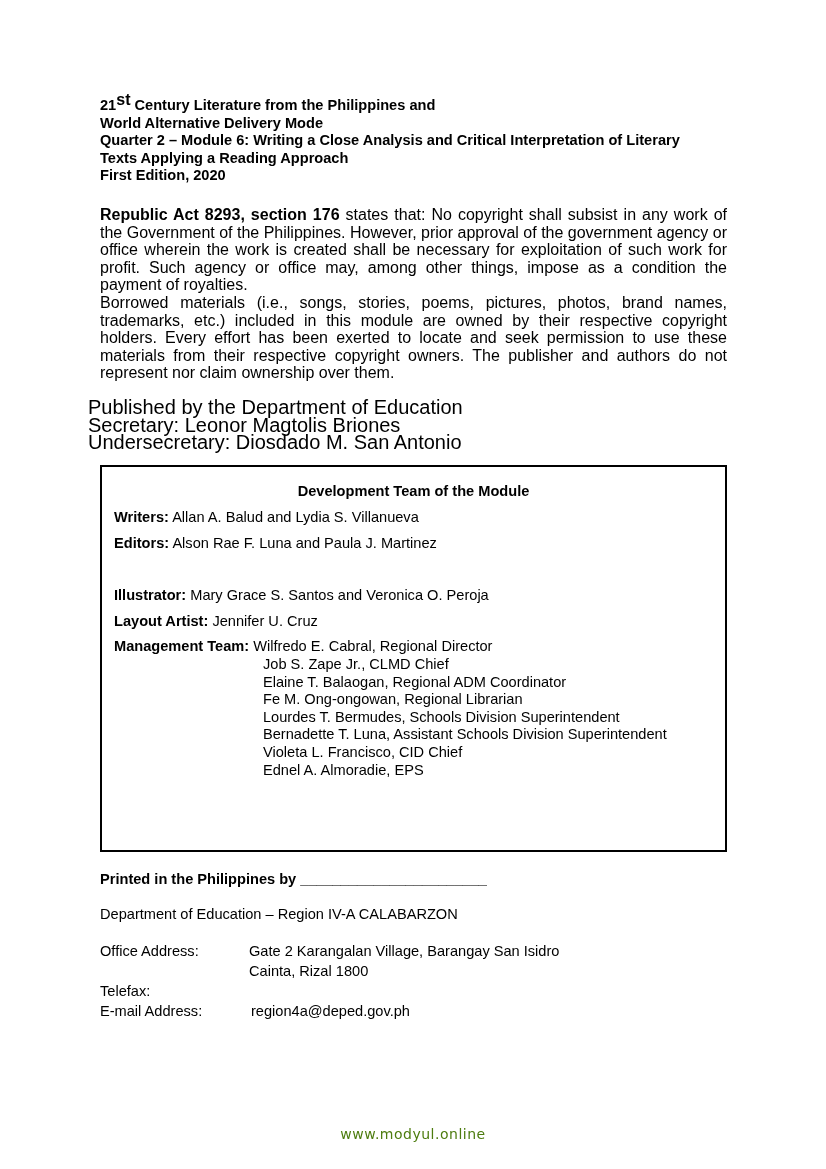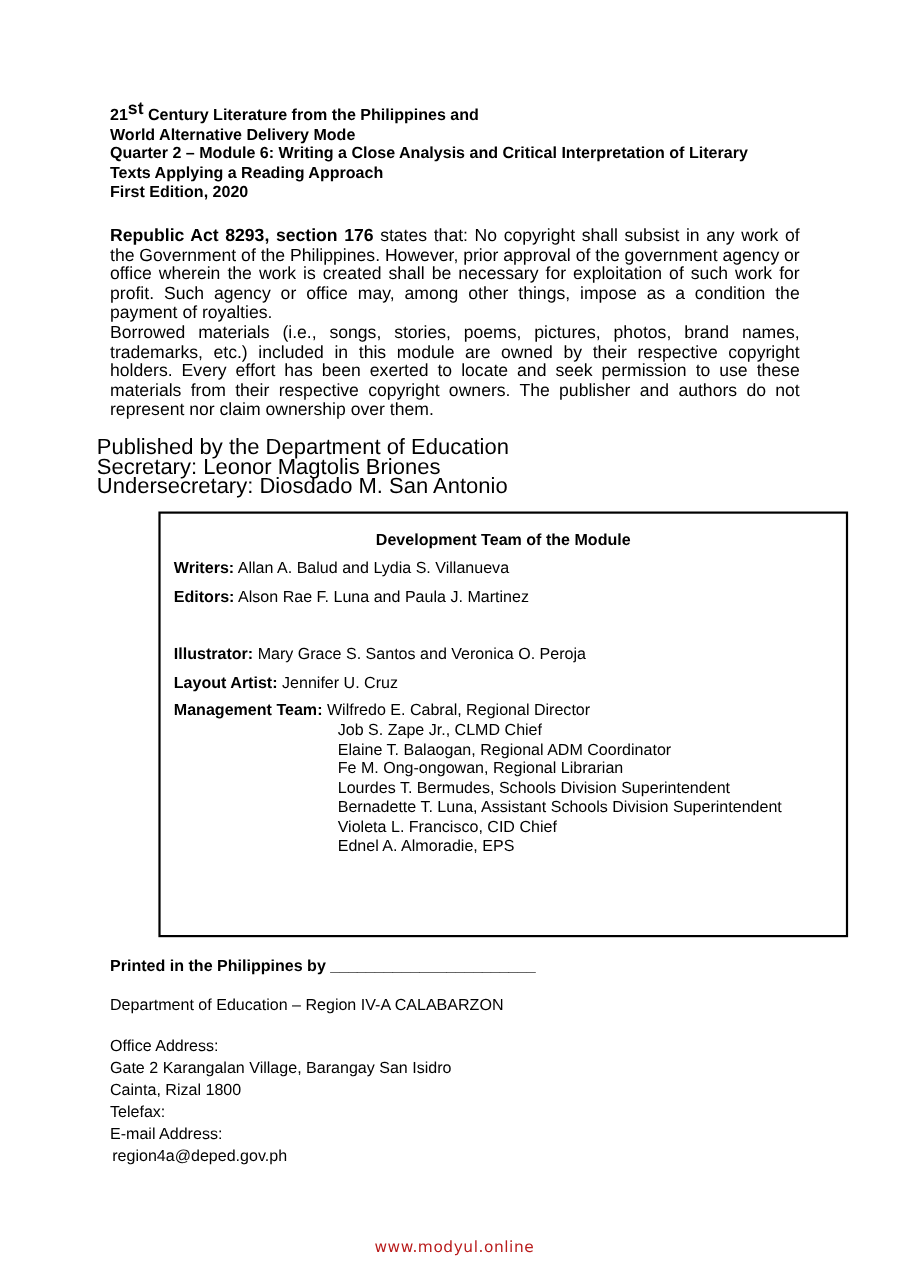--- a/index.html
+++ b/index.html
@@ -6,35 +6,35 @@
   body { width: 826px; height: 1169px; position: relative; overflow: hidden;
          font-family: "Liberation Sans", sans-serif; color: #000; }
   .abs { position: absolute; }
   .title-block { left: 100px; top: 97px; font-size: 14.6px; font-weight: bold; line-height: 17.6px; }
   .title-block sup { font-size: 16px; vertical-align: 5px; line-height: 0; }
   .para { left: 100px; width: 627px; font-size: 16px; line-height: 17.6px; text-align: justify; }
   .para b { font-weight: bold; }
   #p1 { top: 206px; }
   #p2 { top: 294px; }
   .pub { left: 88px; top: 399px; font-size: 20px; line-height: 17.6px; }
-  .box { left: 100px; top: 465px; width: 623px; height: 383px; border: 2px solid #000; margin-left: 44px; }
+  .box { left: 100px; top: 465px; width: 623px; height: 383px; border: 2px solid #000; }
   .box-title { position: absolute; left: 0; right: 0; top: 16px; text-align: center;
                font-size: 14.6px; font-weight: bold; }
   .role { position: absolute; left: 12px; font-size: 14.6px; }
   .role b { font-weight: bold; }
   .mgmt { position: absolute; left: 12px; top: 171px; font-size: 14.6px; line-height: 17.6px; }
   .mgmt-list { position: absolute; left: 161px; top: 189px; font-size: 14.6px; line-height: 17.6px; }
   .mgmt-list div { white-space: nowrap; }
   .printed { left: 100px; top: 871px; font-size: 14.6px; font-weight: bold; }
   .deped { left: 100px; top: 906px; font-size: 14.6px; font-weight: normal; }
   .contact { left: 100px; top: 941px; font-size: 14.6px; line-height: 20px; }
-  .contact .row { display: flex; flex-direction: column; }
+  .contact .row { display: flex; }
   .contact .lbl { width: 149px; }
   .watermark { left: 0; width: 826px; top: 1126px; text-align: center; font-family: "DejaVu Sans", sans-serif;
-               font-size: 14px; color: #b91c1c; letter-spacing: 0.5px; }
+               font-size: 14px; color: #4d7c0f; letter-spacing: 0.5px; }
 </style>
 </head>
 <body>
 
 <div class="abs title-block">
   <div><span>21</span><sup>st</sup><span> Century Literature from the Philippines and</span></div>
   <div>World Alternative Delivery Mode</div>
   <div>Quarter 2 – Module 6: Writing a Close Analysis and Critical Interpretation of Literary</div>
   <div>Texts Applying a Reading Approach</div>
   <div>First Edition, 2020</div>

